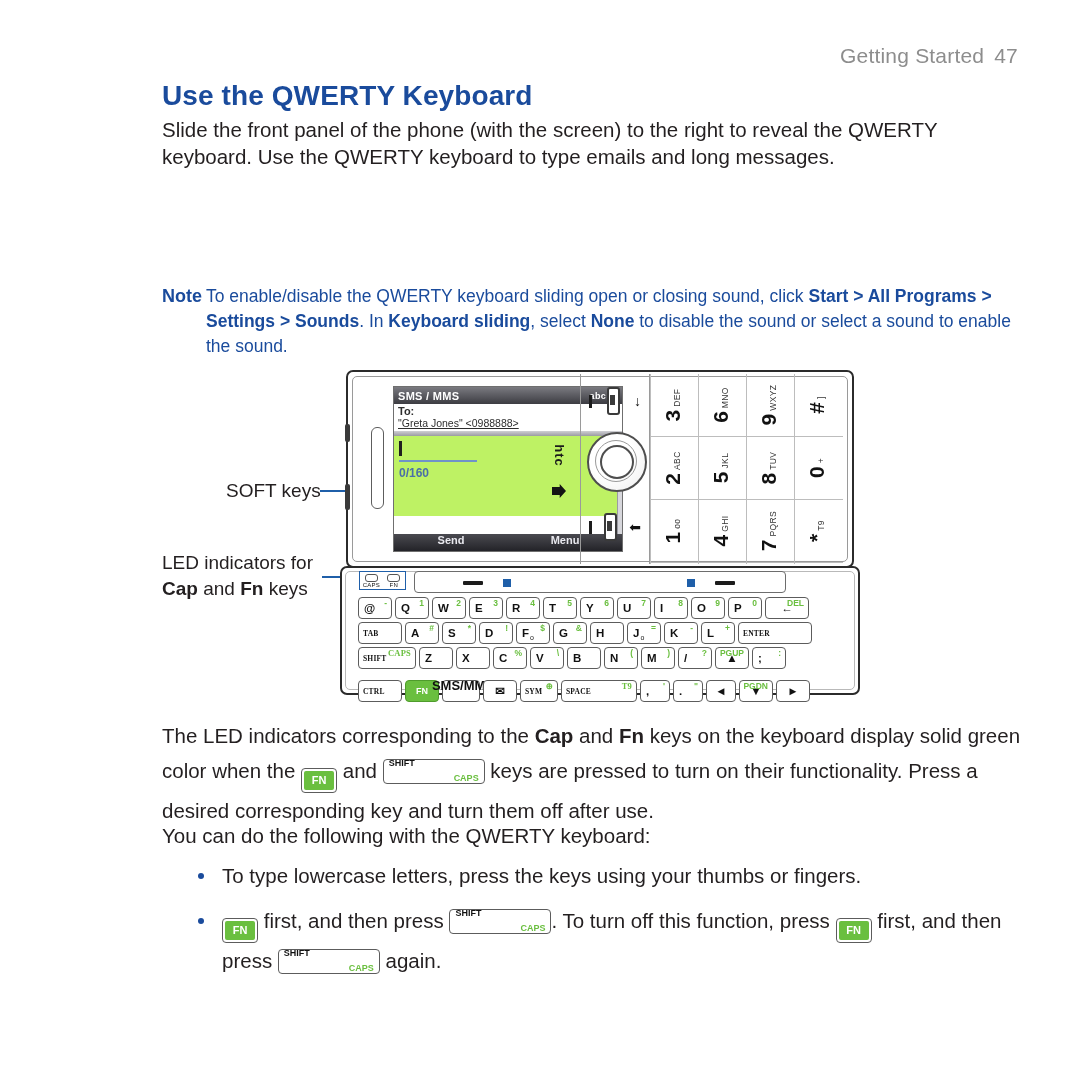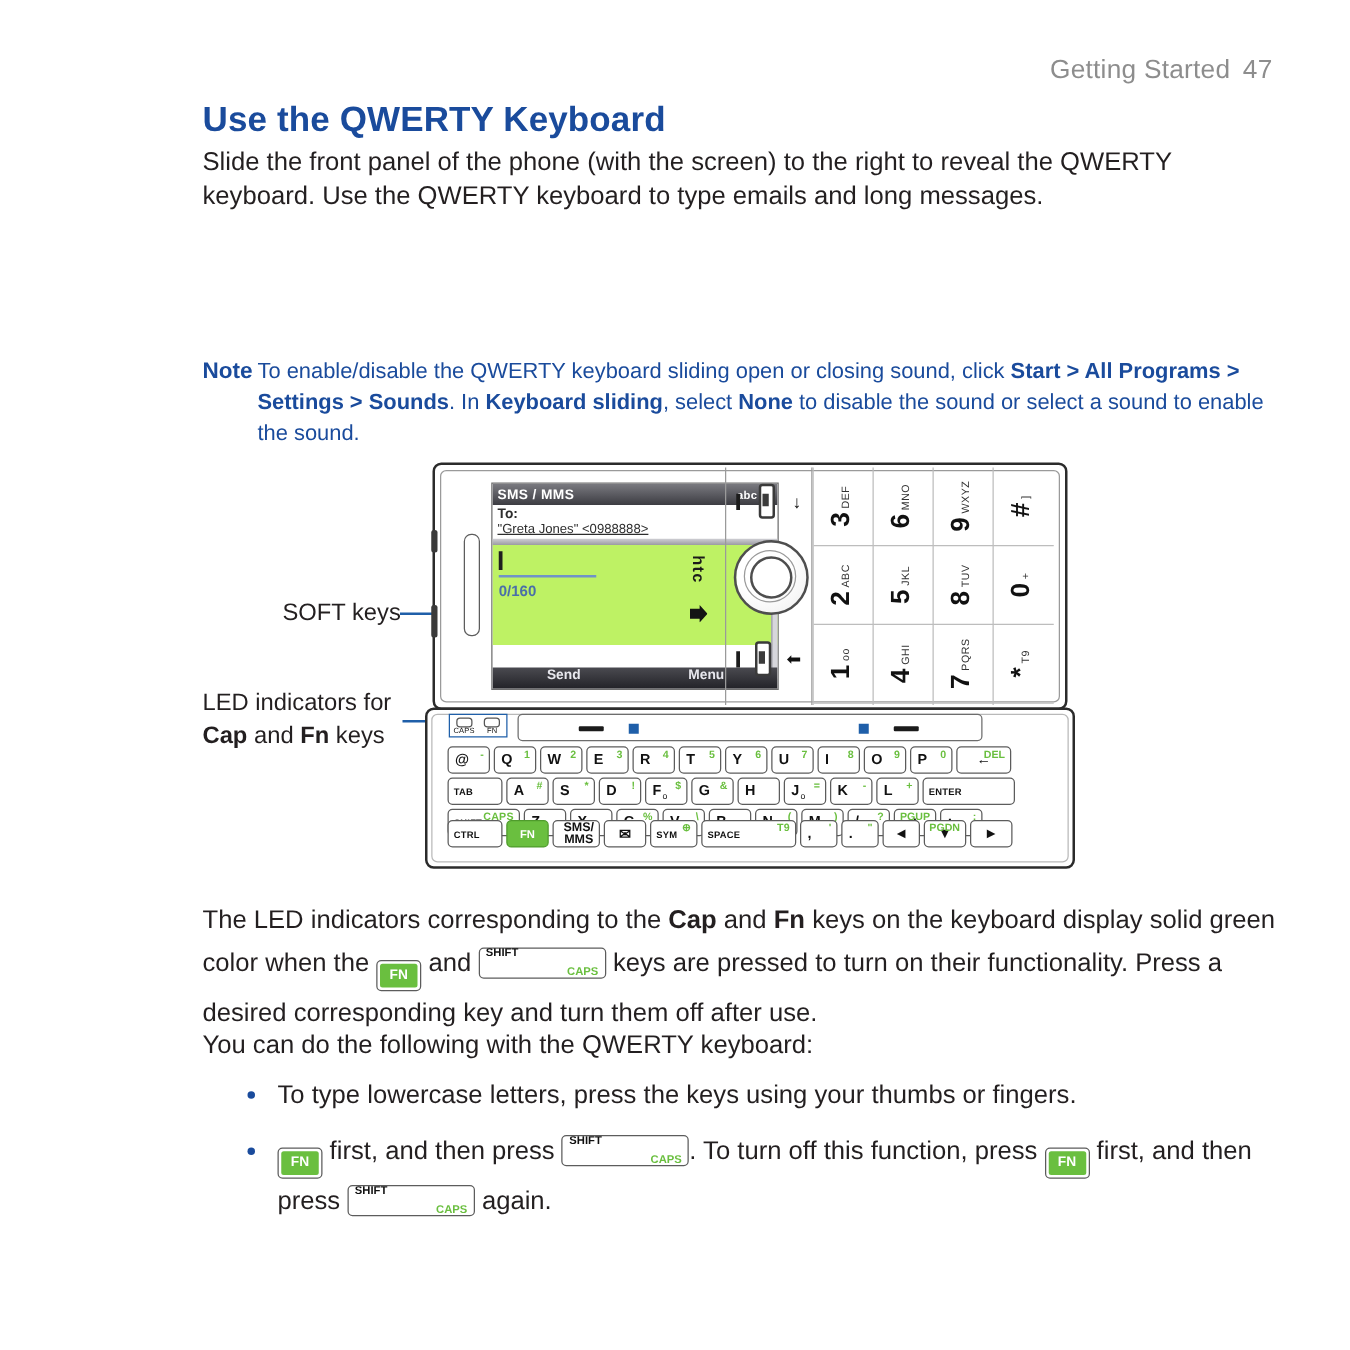--- a/index.html
+++ b/index.html
@@ -215,23 +215,23 @@
     box-sizing:border-box;
     display:flex;align-items:center;
     font-size:11.5px;font-weight:bold;color:#111;
     padding-left:5px;
   }
   .key .alt{
     position:absolute;right:4px;top:1px;
     font-size:8.5px;font-weight:bold;color:#6abf3f;line-height:1;
   }
   .key .sub{font-size:7px;font-weight:normal;margin-left:1px;align-self:flex-end;padding-bottom:2px;}
-  .key.sm{font-size:7.5px;font-weight:bold;padding-left:4px;letter-spacing:.2px;}
+  .key.sm{font-size:7.5px;font-weight:bold;padding-left:4px;letter-spacing:.2px;font-family:Liberation Serif, serif;}
   .key.fn{background:#6abf3f;color:#fff;justify-content:center;padding-left:0;font-size:9px;border-color:#4f9c2c;}
-  .key.two{font-size:10px;line-height:9px;flex-direction:column;align-items:center;justify-content:center;padding-left:4px;}
+  .key.two{font-size:13px;line-height:9px;flex-direction:row;align-items:flex-start;justify-content:center;padding-left:4px;}
   .key.ctr{justify-content:center;padding-left:0;}
 
   
   .ikey{
     display:inline-block;vertical-align:-6px;
     border:1px solid #5c5c5c;border-radius:4px;background:#fff;
     position:relative;box-sizing:border-box;
   }
   .ikey.fn{
     width:36px;height:25px;padding:2px;
@@ -582,21 +582,21 @@
           </div>
           <div class="key ctr" style="min-width: 34px; width: 34px;">
             <span>▲</span>
             <span class="alt">PGUP</span>
           </div>
           <div class="key" style="min-width: 34px; width: 34px;">
             <span>;</span>
             <span class="alt">:</span>
           </div>
         </div>
-      <div class="krow" id="krow4" style="top:88px;">
+      <div class="krow" id="krow4" style="top:112px;">
           <div class="key sm" style="min-width: 44px; width: 44px;">
             <span>CTRL</span>
           </div>
           <div class="key fn" style="min-width: 34px; width: 34px;">
             <span>FN</span>
           </div>
           <div class="key two" style="min-width: 38px; width: 38px;">
             <span>SMS/</span>
             <span>MMS</span>
           </div>

